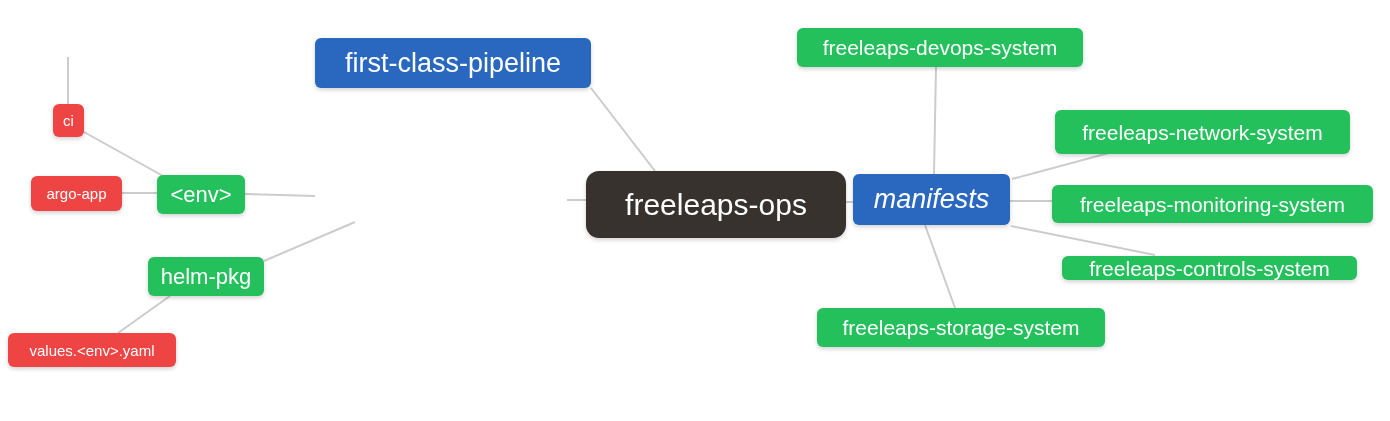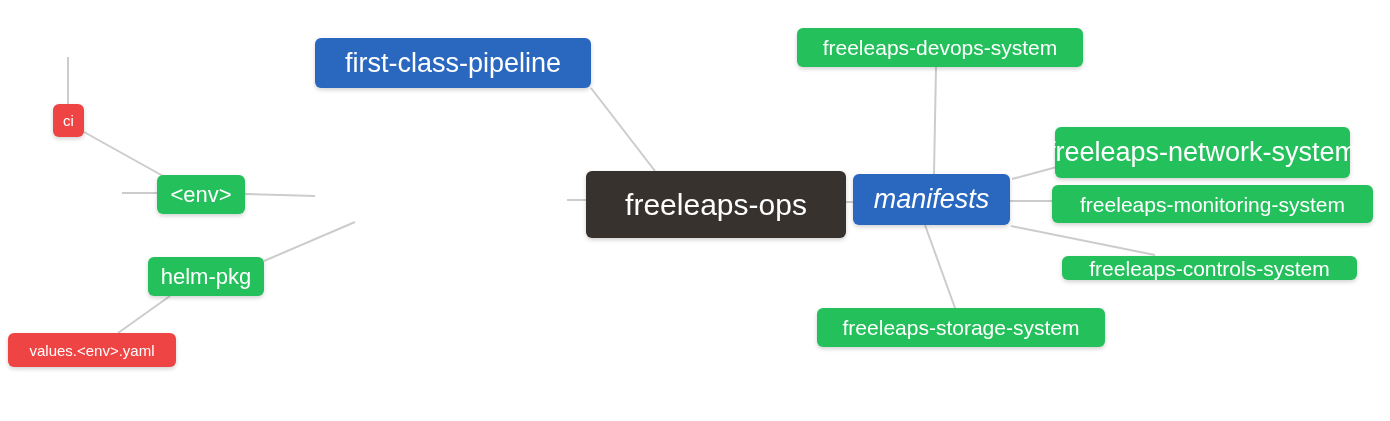--- a/index.html
+++ b/index.html
@@ -30,24 +30,24 @@
   .dark{background:#38322e;}
 
   .n-jenkinsfile{left:20px;top:24px;width:95px;height:33px;font-size:15px;}
   .n-ci{left:53px;top:104px;width:31px;height:33px;font-size:15px;}
   .n-argo-app{left:31px;top:176px;width:91px;height:35px;font-size:15px;}
   .n-env{left:157px;top:175px;width:88px;height:39px;font-size:22px;}
   .n-helm-pkg{left:148px;top:257px;width:116px;height:39px;font-size:22px;}
   .n-values{left:8px;top:333px;width:168px;height:34px;font-size:15px;}
   .n-first-class-pipeline{left:315px;top:38px;width:276px;height:50px;font-size:27px;}
   .n-service-name{left:315px;top:172px;width:252px;height:50px;font-size:27px;}
-  .n-root{left:586px;top:171px;width:260px;height:67px;font-size:30px;}
+  .n-root{left:586px;top:171px;width:260px;height:67px;font-size:30px;border-radius:13px;}
   .n-manifests{left:853px;top:174px;width:157px;height:51px;font-size:27px;font-style:italic;}
   .n-devops{left:797px;top:28px;width:286px;height:39px;font-size:21px;}
-  .n-network{left:1055px;top:110px;width:295px;height:51px;font-size:27px;margin-top:17px;}
+  .n-network{left:1055px;top:110px;width:295px;height:44px;font-size:21px;}
   .n-monitoring{left:1052px;top:185px;width:321px;height:38px;font-size:21px;}
   .n-controls{left:1062px;top:256px;width:295px;height:24px;font-size:21px;}
   .n-storage{left:817px;top:308px;width:288px;height:39px;font-size:21px;text-align:center;}
 </style>
 </head>
 <body>
 
 <div class="canvas">
 
   <svg class="edges" viewBox="0 0 1390 421" xmlns="http://www.w3.org/2000/svg">
@@ -61,20 +61,21 @@
     <line x1="567" y1="200" x2="586" y2="200"></line>
     <line x1="846" y1="202" x2="853" y2="202"></line>
     <line x1="934" y1="174" x2="936" y2="67"></line>
     <line x1="1012" y1="179" x2="1120" y2="150"></line>
     <line x1="1010" y1="201" x2="1052" y2="201"></line>
     <line x1="1011" y1="226" x2="1155" y2="255"></line>
     <line x1="925" y1="225" x2="955" y2="308"></line>
   </svg>
 
   <div class="node red n-ci">ci</div>
+  <div class="node red n-argo-app">argo-app</div>
   <div class="node green n-env">&lt;env&gt;</div>
   <div class="node green n-helm-pkg">helm-pkg</div>
   <div class="node red n-values">values.&lt;env&gt;.yaml</div>
 
   <div class="node blue n-first-class-pipeline">first-class-pipeline</div>
   <div class="node dark n-root">freeleaps-ops</div>
   <div class="node blue n-manifests">manifests</div>
 
   <div class="node green n-devops">freeleaps-devops-system</div>
   <div class="node green n-network">freeleaps-network-system</div>

